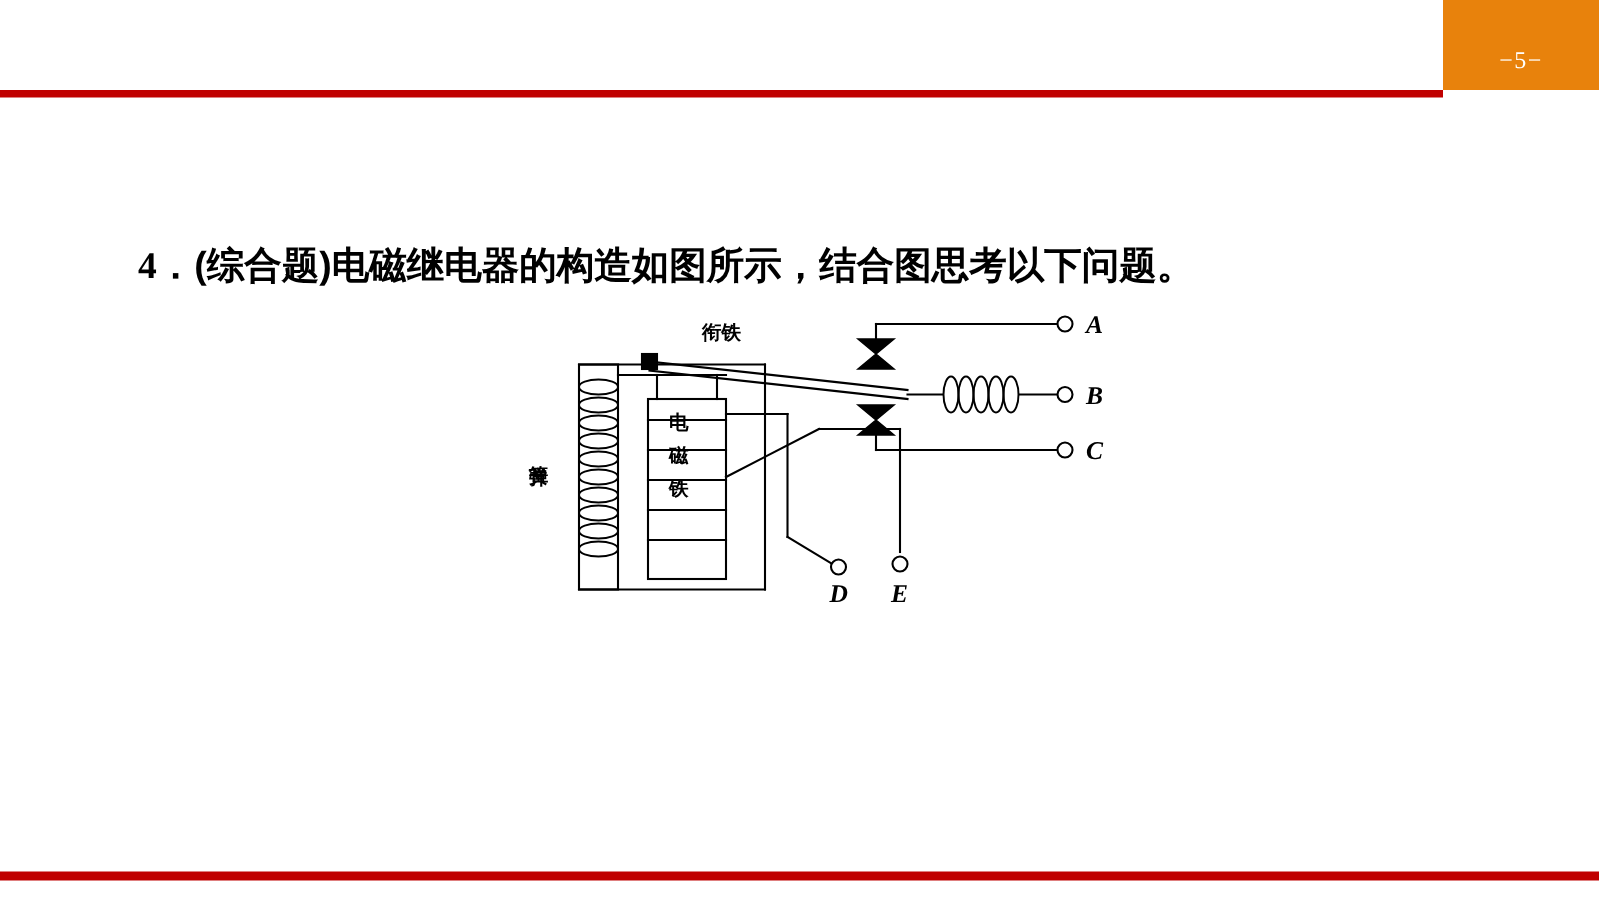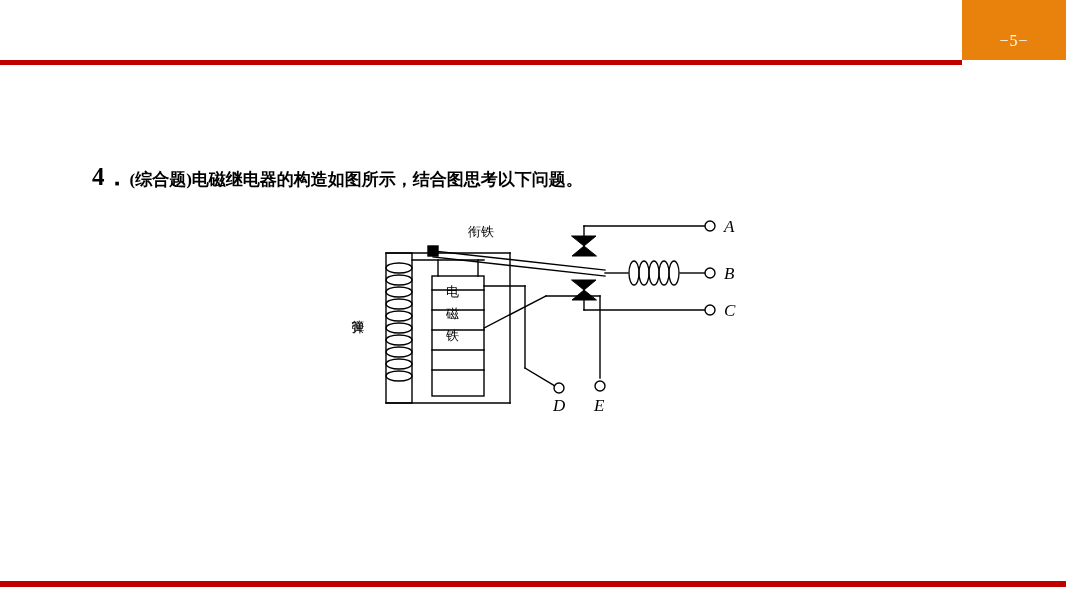--- a/index.html
+++ b/index.html
@@ -59,32 +59,33 @@
     font-size: 25px;
     font-weight: bold;
     color: #000000;
     white-space: nowrap;
     letter-spacing: 0px;
   }
   #question-line .qnum {
     font-family: "Liberation Serif", serif;
   }
   #question-line .qtext {
-    font-family: Liberation Serif, serif;
+    font-family: Liberation Sans, sans-serif;
     font-weight: bold;
-    font-size: 17px;
+    font-size: 25px;
   }
 
   
   #figure {
     position: absolute;
-    top: 218px;
+    top: 208px;
     left: 350px;
     width: 420px;
     height: 210px;
+    font-weight: bold;
   }
   #figure svg {
     display: block;
   }
   .fig-label {
     font-family: "DejaVu Sans", sans-serif;
     font-size: 13px;
     fill: #000;
   }
   .fig-letter {

